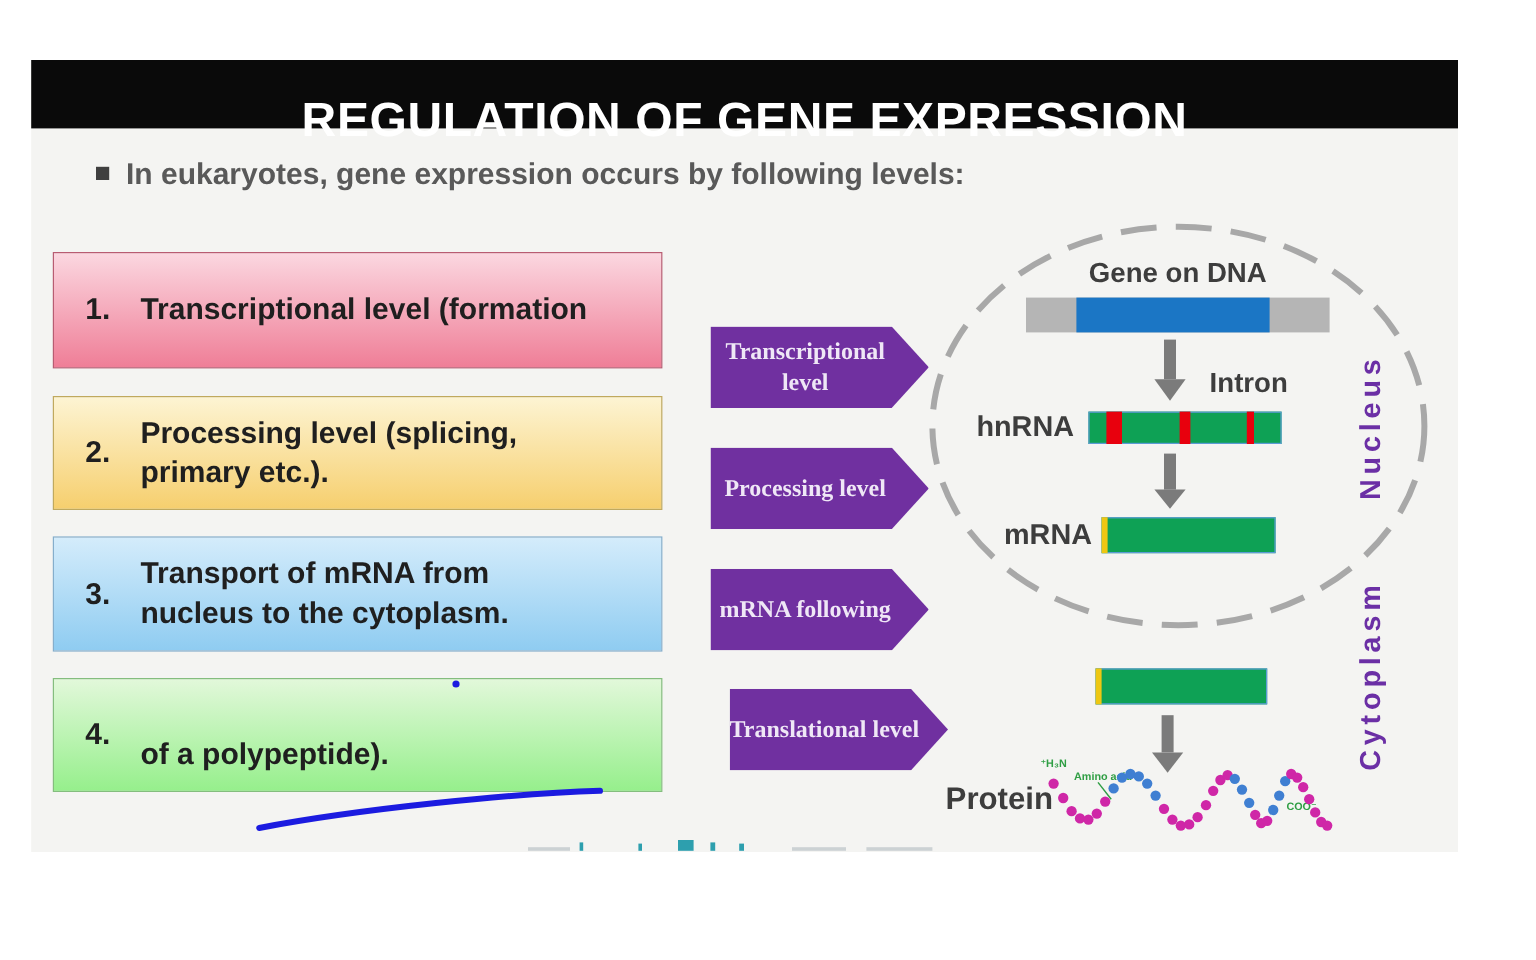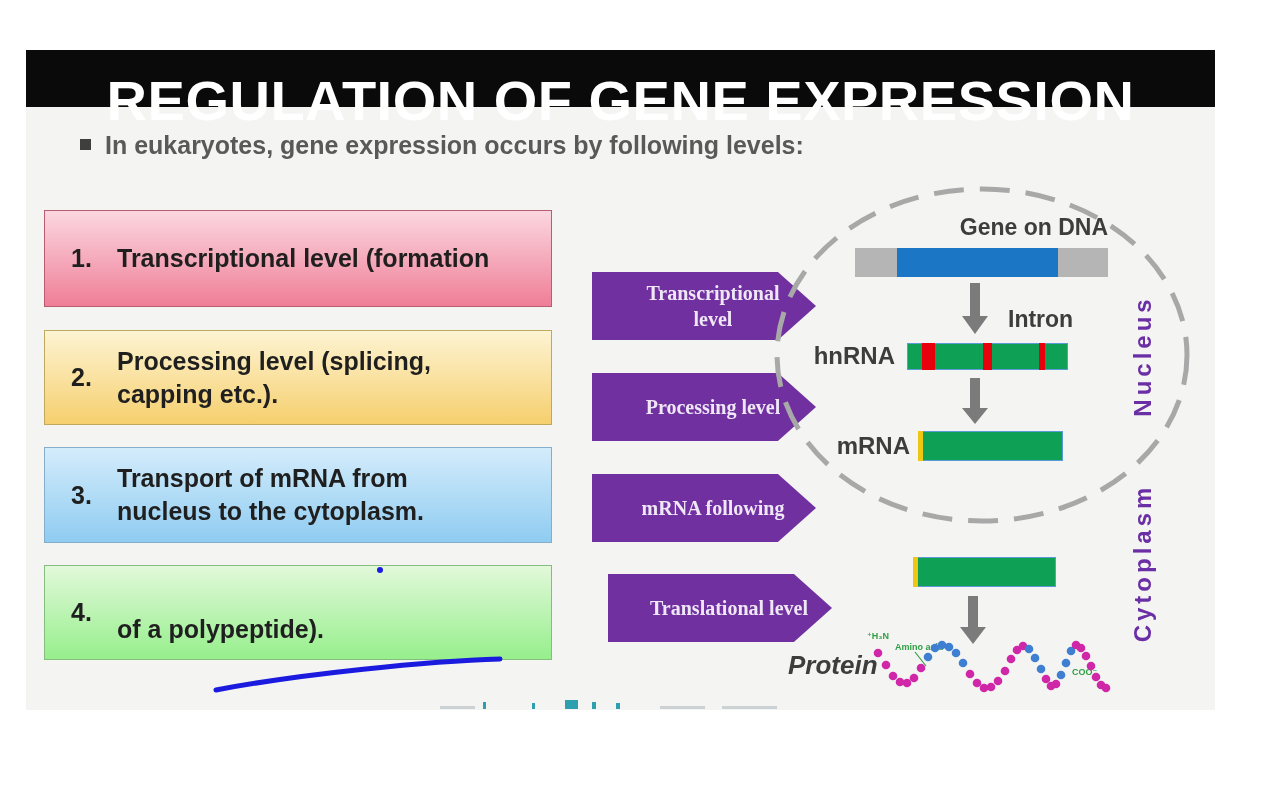--- a/index.html
+++ b/index.html
@@ -1,46 +1,46 @@
 <!DOCTYPE html>
 <html><head>
 <meta charset="utf-8">
 <style>
   html,body{margin:0;padding:0;background:#ffffff;}
   .page{position:relative;width:1280px;height:800px;background:#ffffff;overflow:hidden;
         font-family:"Liberation Sans","DejaVu Sans",sans-serif;}
   .slide{position:absolute;left:26px;top:50px;width:1189px;height:660px;background:#f4f4f2;}
   .title-bar{position:absolute;left:0;top:0;width:100%;height:57px;background:#0a0a0a;
              display:flex;align-items:center;justify-content:center;}
-  .title-bar span{color:#ffffff;font-weight:bold;font-size:56px;letter-spacing:.5px;margin-top:44px;}
+  .title-bar span{color:#ffffff;font-weight:bold;font-size:40px;letter-spacing:.5px;margin-top:44px;}
   .intro{position:absolute;left:54px;top:81px;display:flex;align-items:flex-start;}
   .bullet-sq{width:11px;height:11px;background:#3f3f3f;margin:8px 14px 0 0;flex:none;}
   .intro span{font-size:25px;font-weight:bold;color:#595959;}
   .level-box{position:absolute;left:18px;width:508px;box-sizing:border-box;
              display:flex;align-items:center;padding:0 8px 0 26px;
              font-weight:bold;font-size:25px;color:#1f1f1f;}
   .level-num{width:46px;flex:none;}
   .level-text{flex:1;line-height:33px;}
   .lv1{top:160px;height:97px;background:linear-gradient(#fbd7e0,#ef7e97);border:1px solid #b85c72;}
   .lv2{top:280px;height:95px;background:linear-gradient(#fdf4d3,#f6cf6e);border:1px solid #c0a95e;}
   .lv3{top:397px;height:96px;background:linear-gradient(#d4ecfb,#8fccf1);border:1px solid #85aecc;}
   .lv4{top:515px;height:95px;background:linear-gradient(#e2f8da,#96ef8c);border:1px solid #84bd7e;}
   .parrow{position:absolute;left:566px;width:182px;height:68px;background:#7030a0;
           clip-path:polygon(0 0,83% 0,100% 50%,83% 100%,0 100%);
-          display:flex;align-items:center;padding-left:42px;}
+          display:flex;align-items:center;}
   .parrow span{display:block;width:158px;text-align:center;color:#efe7f6;
                font-family:"Liberation Serif","DejaVu Serif",serif;
                font-weight:bold;font-size:20px;line-height:26px;}
   .pa1{top:222px;} .pa2{top:323px;} .pa3{top:424px;} .pa4{top:524px;margin-left:16px;}
   .dlabel{position:absolute;color:#3d3d3d;font-weight:bold;}
-  .gene-label{left:829px;top:164px;width:253px;text-align:right;font-size:23px;}
+  .gene-label{left:829px;top:164px;width:253px;text-align:center;font-size:23px;}
   .intron-label{left:982px;top:256px;font-size:23px;}
   .hnrna-label{left:779px;top:292px;width:90px;text-align:right;font-size:24px;}
   .mrna-label{left:804px;top:382px;width:80px;text-align:right;font-size:24px;}
-  .protein-label{left:762px;top:600px;font-size:26px;font-style:italic;}
+  .protein-label{left:762px;top:600px;font-size:26px;}
   .dna-bar{position:absolute;left:829px;top:198px;width:253px;height:29px;background:#b5b5b5;}
   .dna-blue{position:absolute;left:42px;top:0;width:161px;height:29px;background:#1b76c5;}
   .rna-bar{position:absolute;box-sizing:border-box;border:1px solid #5b9bd5;background:#0ea155;}
   .hnrna-bar{left:881px;top:293px;width:161px;height:27px;}
   .red-stripe{position:absolute;top:-1px;height:27px;background:#e8000d;}
   .mrna-bar{left:892px;top:381px;width:145px;height:30px;}
   .cyto-bar{left:887px;top:507px;width:143px;height:30px;}
   .ycap{position:absolute;left:-1px;top:-1px;width:5px;height:30px;background:#eec712;}
   .mrna-bar .ycap,.cyto-bar .ycap{height:30px;}
   .vtext{position:absolute;color:#6b2fa5;font-weight:bold;font-size:24px;letter-spacing:4px;
@@ -70,21 +70,21 @@
 
     <div class="level-box lv1">
       <span class="level-num">1.</span>
       <span class="level-text">
         <span>Transcriptional level (formation</span><br>
       </span>
     </div>
     <div class="level-box lv2">
       <span class="level-num">2.</span>
       <span class="level-text">
-        <span>Processing level (splicing,</span><br><span>capping etc.).</span>
+        <span>Processing level (splicing,</span><br><span>primary etc.).</span>
       </span>
     </div>
     <div class="level-box lv3">
       <span class="level-num">3.</span>
       <span class="level-text">
         <span>Transport of mRNA from</span><br><span>nucleus to the cytoplasm.</span>
       </span>
     </div>
     <div class="level-box lv4">
       <span class="level-num">4.</span>

